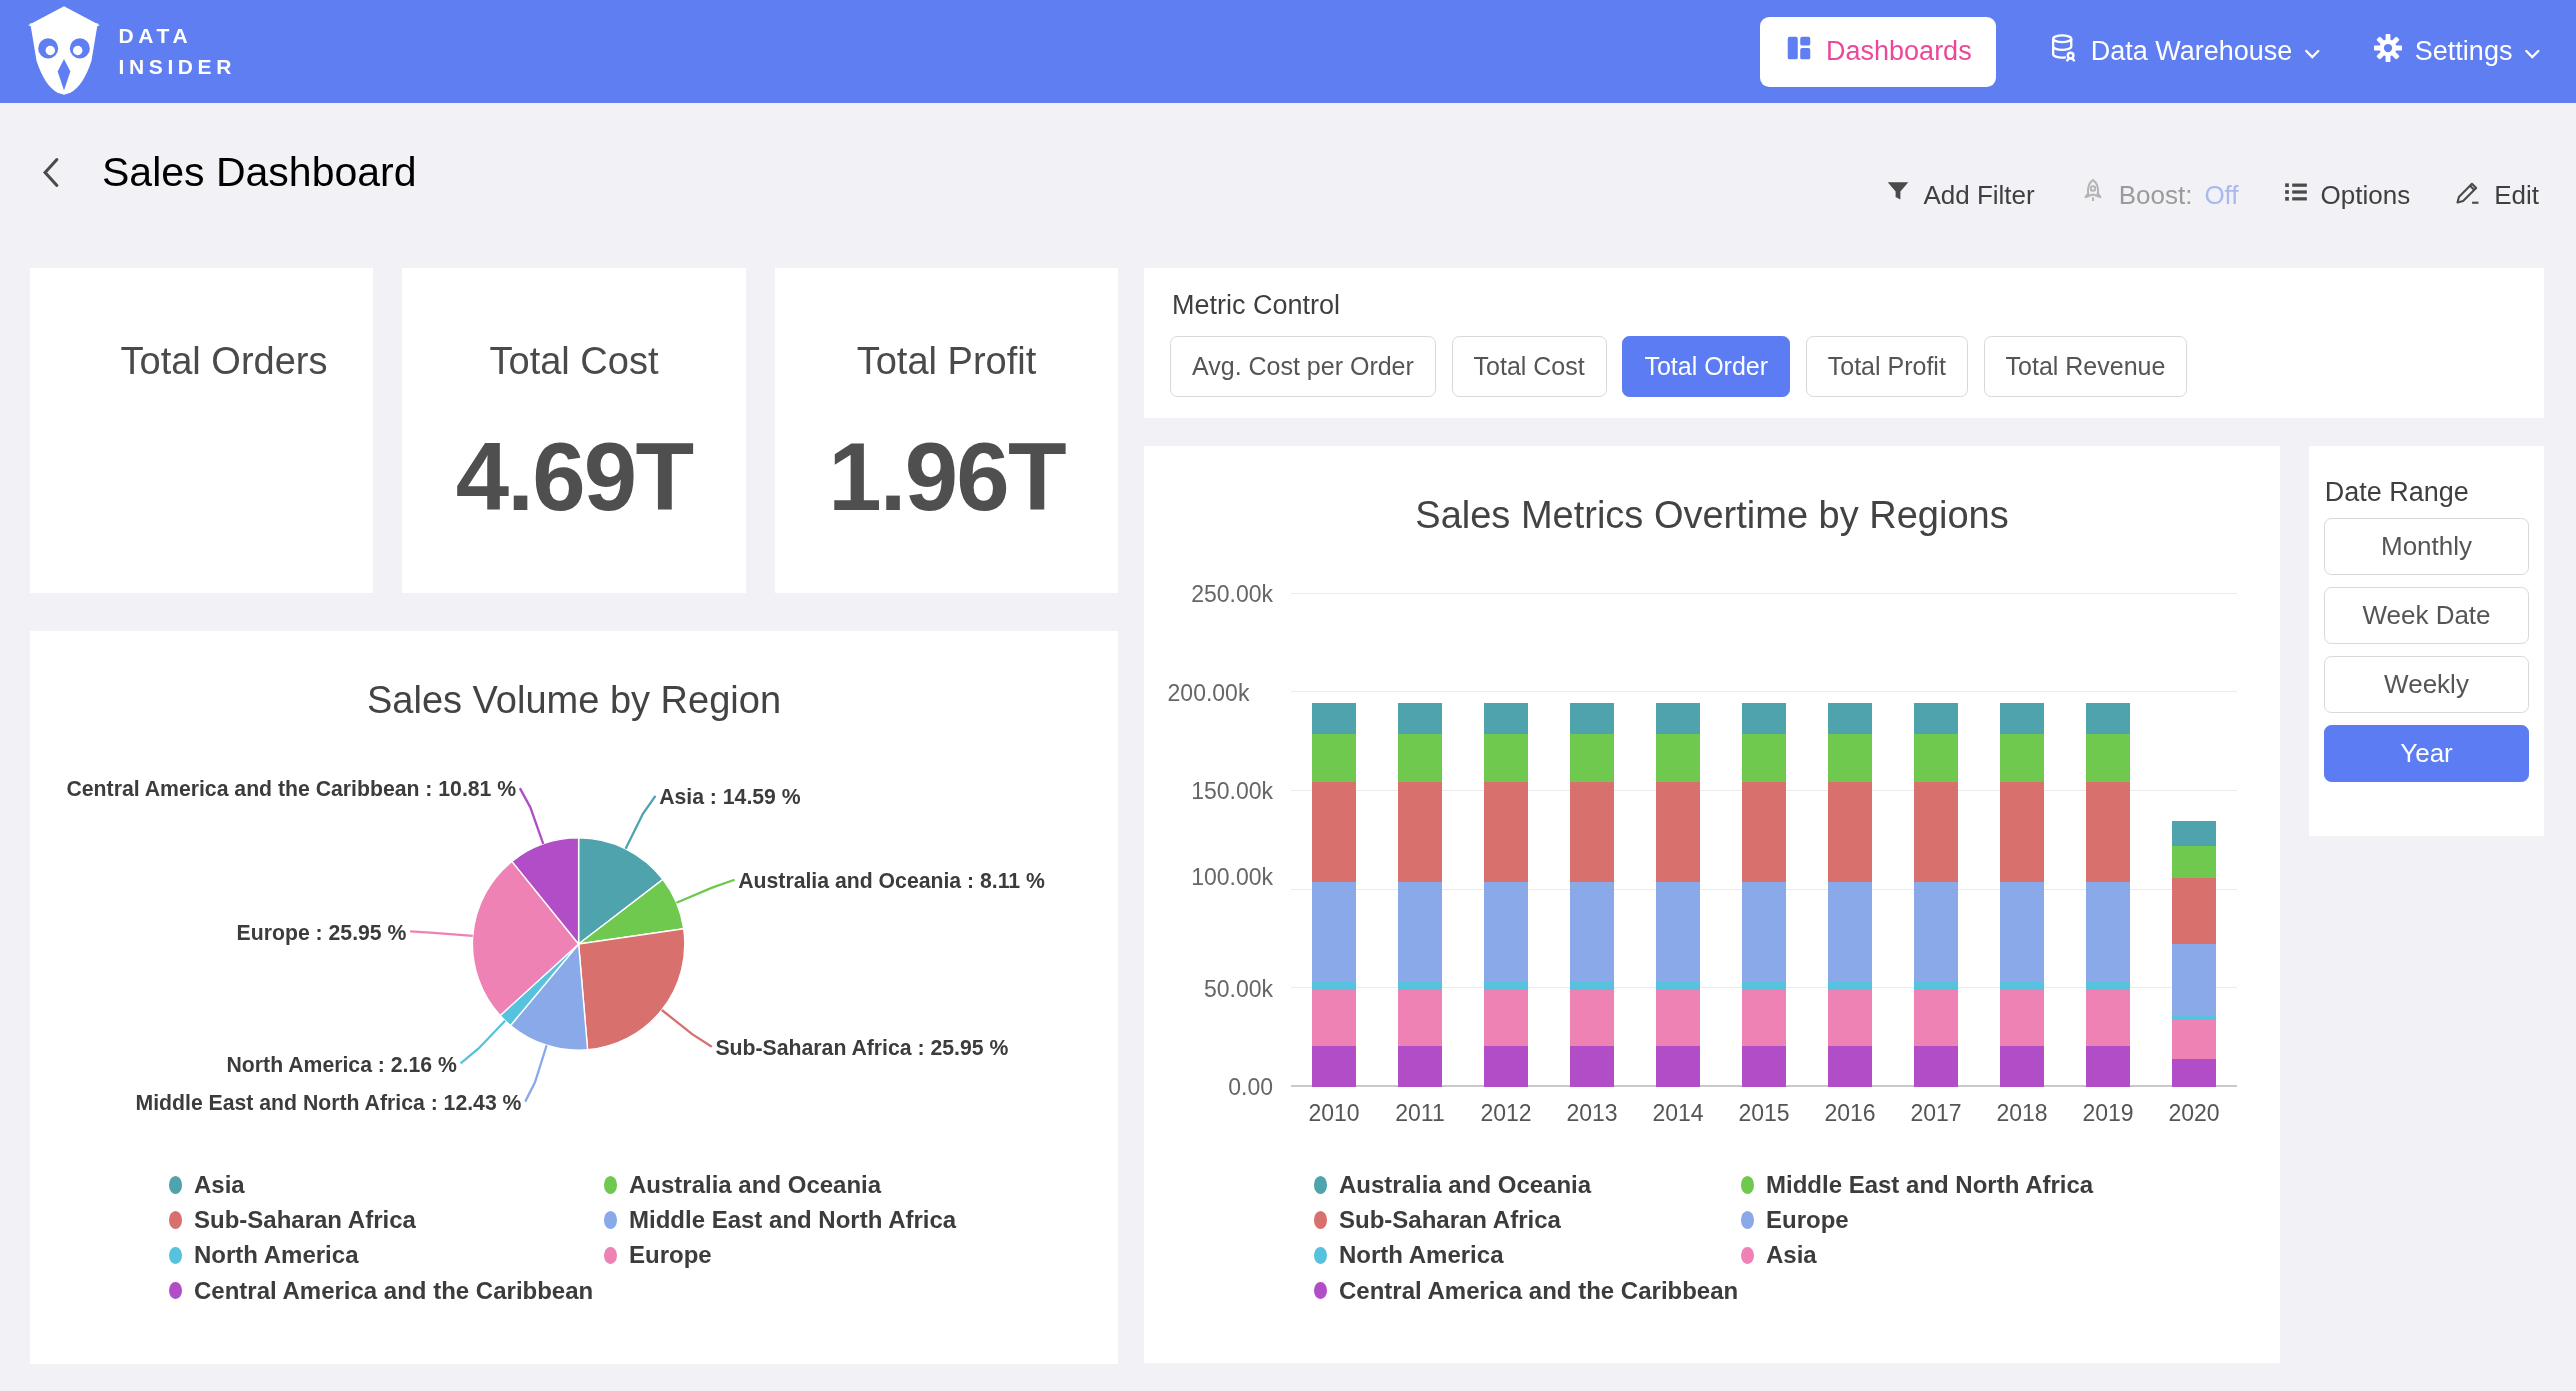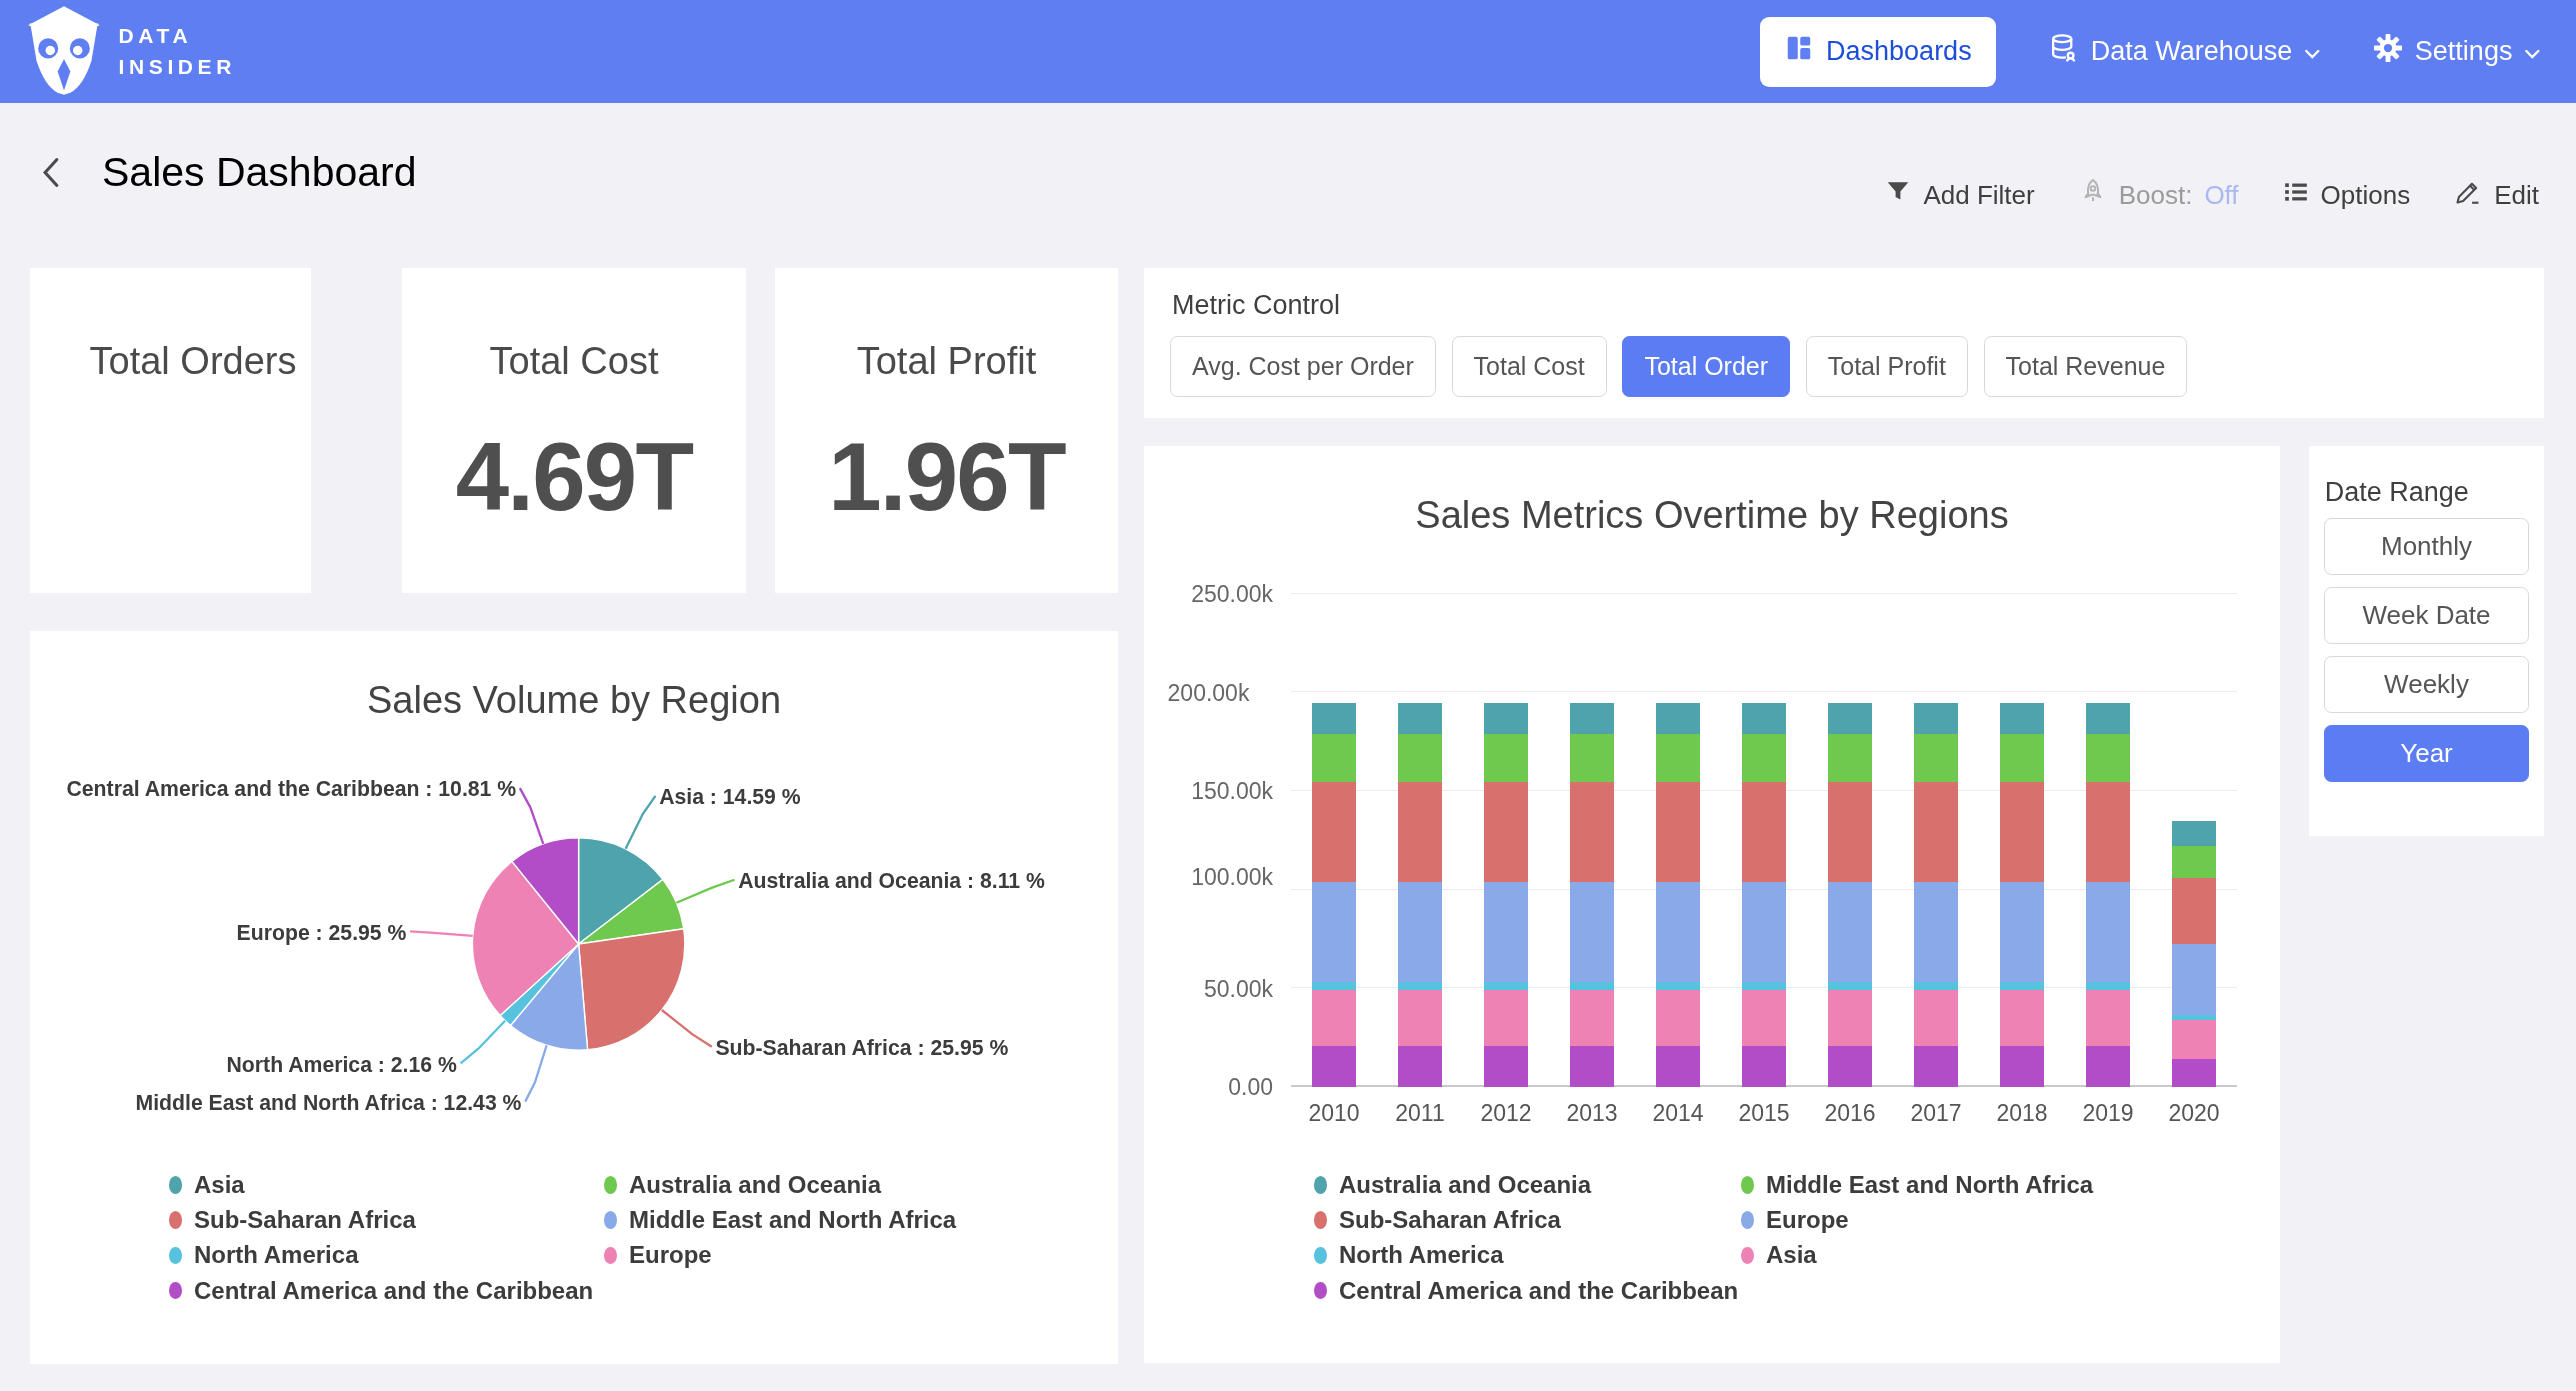--- a/index.html
+++ b/index.html
@@ -13,39 +13,39 @@
   
   .nav {
     height:103px; background:#5E7EF2;
     display:flex; align-items:center; justify-content:space-between;
     padding:0 35px 0 26px;
   }
   .brand { display:flex; align-items:center; gap:16.6px; cursor:pointer; }
   .brand-text { color:#fff; font-weight:bold; font-size:21px; letter-spacing:4.6px; line-height:1.45; }
   .nav-right { display:flex; align-items:center; gap:52px; }
   .nav-pill {
-    background:#fff; color:#1d4ed8; height:70px; border-radius:9.2px;
+    background:#fff; color:#ec4899; height:70px; border-radius:9.2px;
     display:flex; align-items:center; gap:12px; padding:0 24px;
     font-size:27px; font-weight:500; cursor:pointer;
   }
   .nav-item { display:flex; align-items:center; gap:12px; color:#fff; font-size:27px; cursor:pointer; }
   
   .page-header {
     position:absolute; top:103px; left:0; right:0; height:139px;
     display:flex; align-items:center; padding:0 37px;
   }
   .back-btn { margin-right:37px; cursor:pointer; display:flex; align-items:center; }
   .page-title { font-size:41px; color:#000000; }
   .header-actions { margin-left:auto; display:flex; align-items:center; gap:44px;margin-top:45px; }
   .action { display:flex; align-items:center; gap:12px; font-size:26px; color:#3f3f3f; cursor:pointer; }
   .action.muted { color:#9b9b9b; cursor:default; }
   .boost-state { color:#A9B9F0; font-weight:500; }
   
   .card { position:absolute; background:#fff; }
-  #kpi-0 { left:30px;  top:268px; width:281px; height:325px;padding-left:45px; }
+  #kpi-0 { left:30px;  top:268px; width:343px; height:325px;padding-left:45px; }
   #kpi-1 { left:402px; top:268px; width:344px; height:325px; }
   #kpi-2 { left:775px; top:268px; width:343px; height:325px; }
   .kpi-card { text-align:center; }
   .kpi-label { margin-top:72px; font-size:38px; color:#4a4a4a; }
   .kpi-value { margin-top:39px; font-size:96px; font-weight:bold; color:#4f4f4f; letter-spacing:-1.8px; }
   #metric-card { left:1144px; top:268px; width:1400px; height:150px; }
   .metric-title { position:absolute; left:28px; top:22px; font-size:27px; color:#3f3f3f; }
   .metric-options { position:absolute; left:26px; top:68px; display:flex; gap:15.7px; }
   .pill-btn {
     height:61px; display:flex; align-items:center; justify-content:center;

